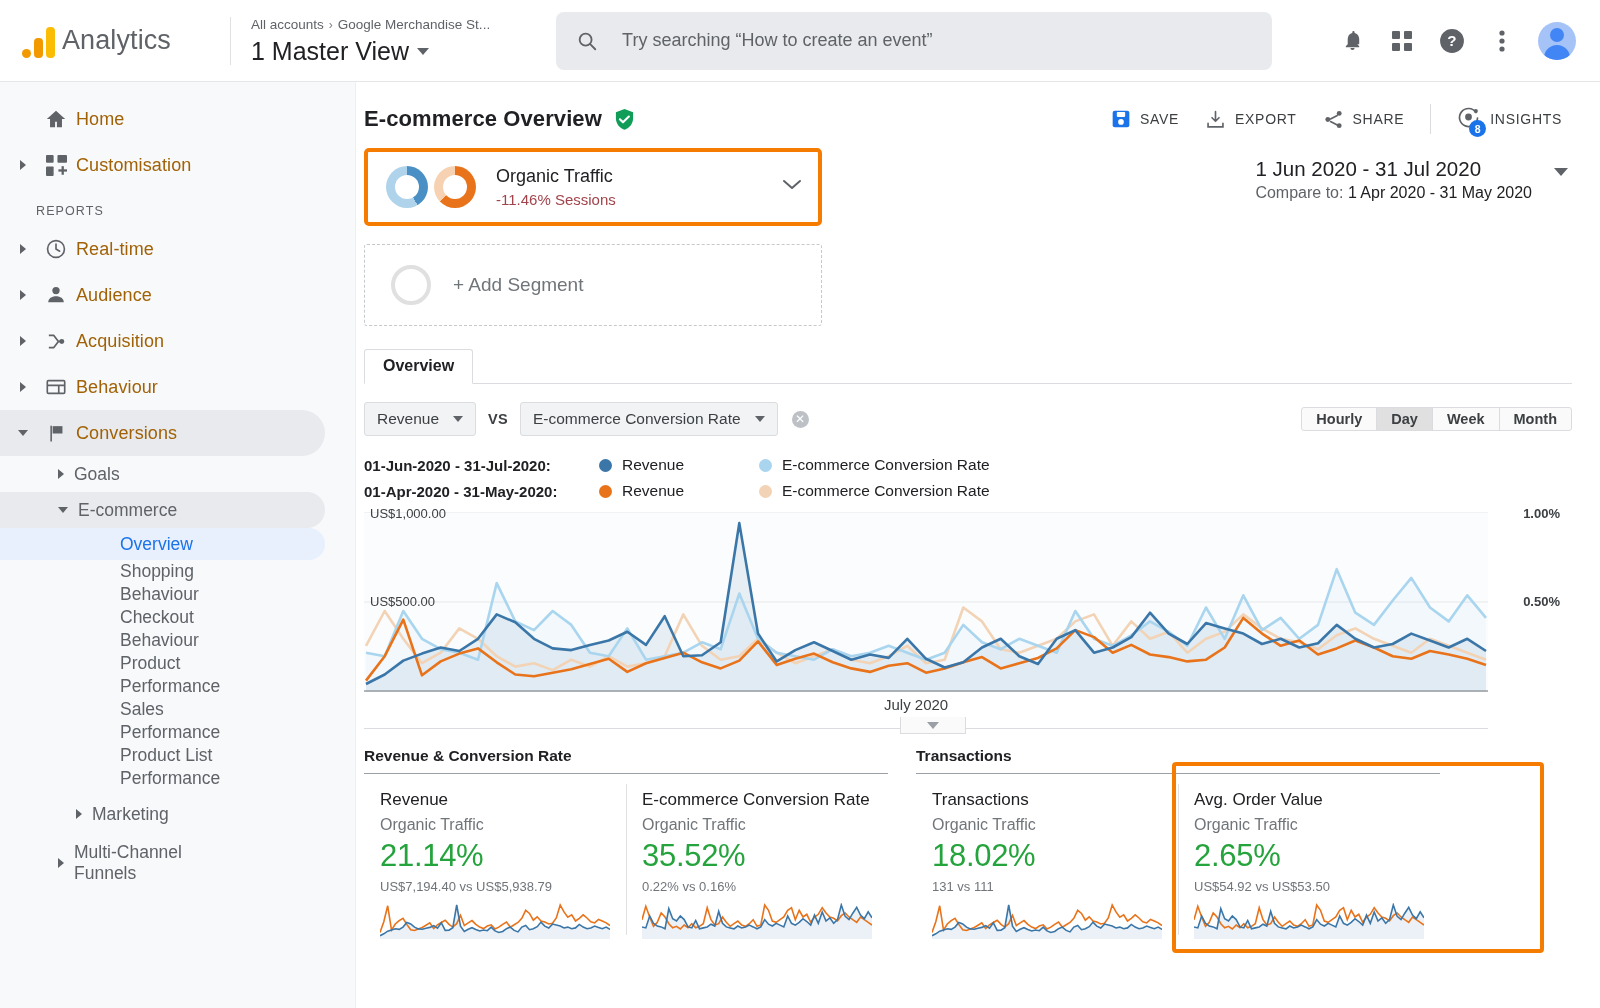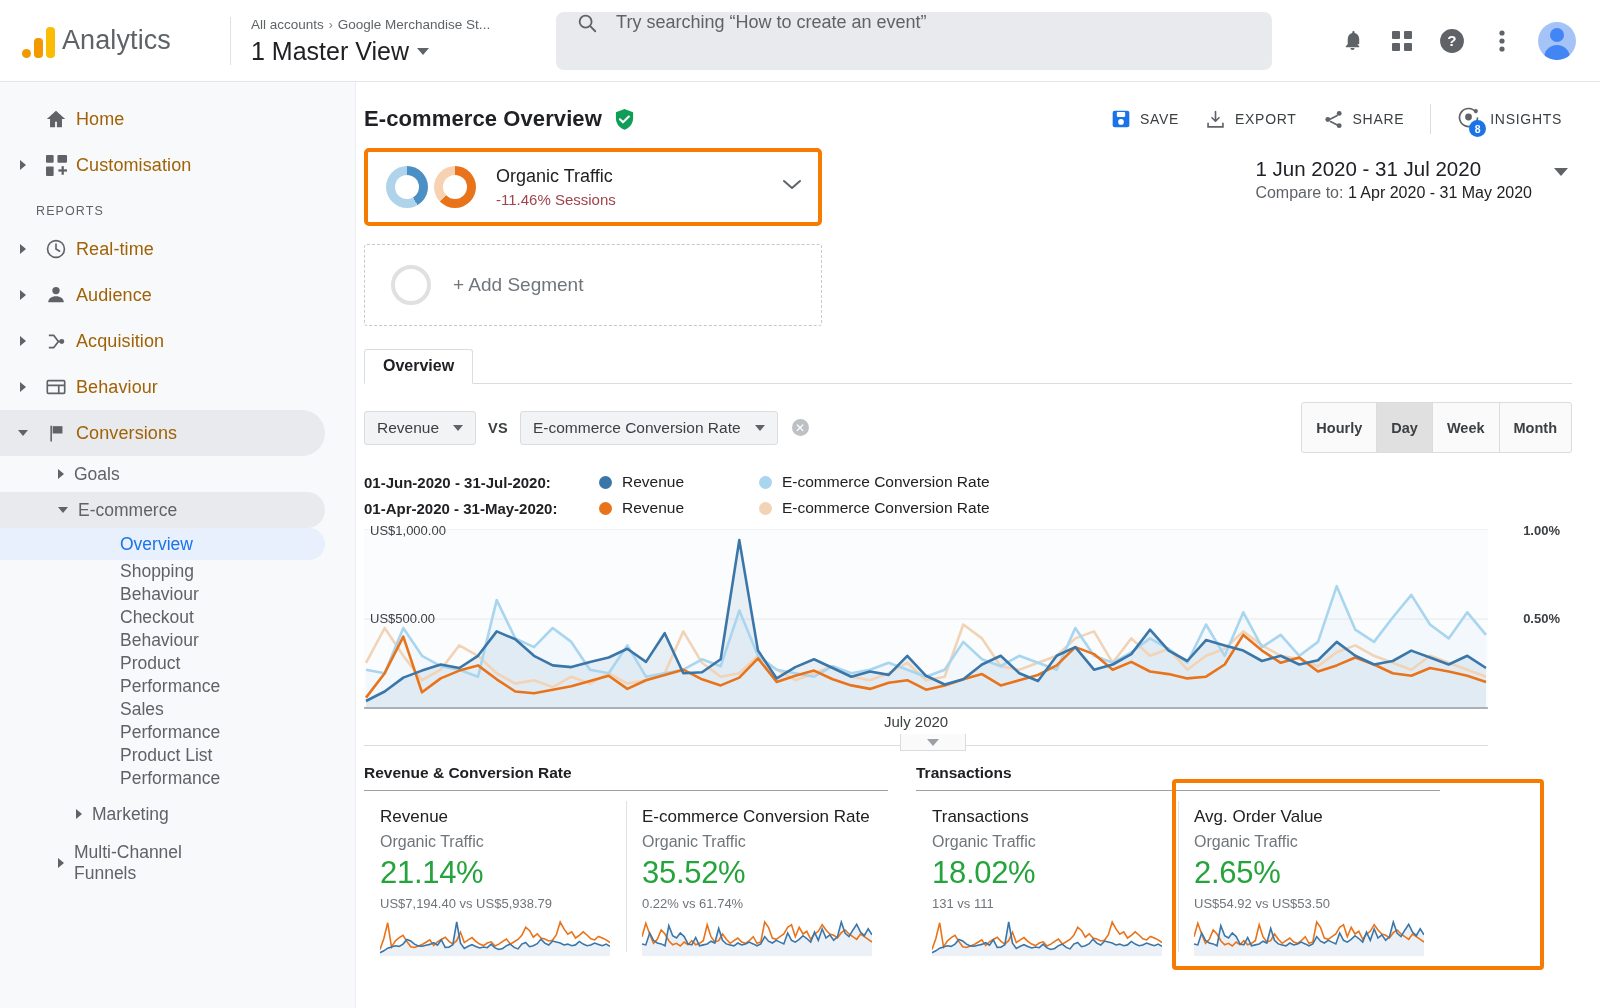--- a/index.html
+++ b/index.html
@@ -35,21 +35,21 @@
   .account-block { display: flex; flex-direction: column; justify-content: center; }
   .breadcrumb { font-size: 13.5px; color: #5f6368; white-space: nowrap; line-height: 20px; }
   .breadcrumb .sep { margin: 0 5px; font-size: 12px; color: #80868b;}
   .view-row { display: flex; align-items: center; gap: 8px; margin-top: 1px; }
   .view-name { font-size: 25px; color: #202124; line-height: 30px; }
   .caret-dn { width: 0; height: 0; border-left: 6px solid transparent; border-right: 6px solid transparent; border-top: 7px solid #5f6368; }
 
   .searchwrap { flex: 1; display: flex; justify-content: center; padding: 0 26px; }
   .searchbox {
     width: 716px; height: 58px; background: #e8eaed; border-radius: 8px;
-    display: flex; align-items: flex-start; padding: 0 20px; gap: 18px;
+    display: flex; align-items: center; padding: 0 20px; gap: 24px;
   }
   .searchbox .ph { font-size: 18px; color: #5f6368; }
 
   .topicons { display: flex; align-items: center; gap: 22px; padding-right: 6px;}
   .ticon { width: 28px; height: 28px; display: flex; align-items: center; justify-content: center; color: #5f6368; cursor: pointer; }
   .avatar { width: 38px; height: 38px; border-radius: 50%; background: #a6c3f7; position: relative; overflow: hidden; }
   .avatar::before { content:""; position:absolute; left:50%; top:6px; transform:translateX(-50%); width:14px; height:14px; border-radius:50%; background:#4285f4;}
   .avatar::after { content:""; position:absolute; left:50%; top:23px; transform:translateX(-50%); width:26px; height:18px; border-radius:13px 13px 0 0; background:#4285f4;}
 
   
@@ -133,21 +133,21 @@
   .tabs { margin-top: 22px; border-bottom: 1px solid #dadce0; display:flex; align-items:flex-end; height: 36px;}
   .tab { border:1px solid #dadce0; border-bottom:1px solid #fff; background:#fff; padding: 7px 18px 8px; font-size:16px; color:#202124; font-weight:bold; border-radius:3px 3px 0 0; margin-bottom:-1px; cursor:pointer;}
 
   
   .metricrow { display:flex; align-items:center; margin-top: 18px; gap: 12px; }
   .msel { background:#f1f3f4; border:1px solid #dadce0; border-radius:3px; height:34px; display:flex; align-items:center; padding: 0 12px; gap: 14px; cursor:pointer;}
   .msel .lbl { font-size: 15.5px; color:#3c4043;}
   .vs { font-size:14.5px; font-weight:bold; color:#3c4043; letter-spacing:.3px;}
   .clearx { width:17px;height:17px;border-radius:50%;background:#bdc1c6;color:#fff;font-size:12px;display:flex;align-items:center;justify-content:center; cursor:pointer; margin-left:2px;}
 
-  .gran { margin-left:auto; display:flex; border:1px solid #dadce0; border-radius:3px; overflow:hidden; height:51px; background:#fafafa;}
+  .gran { margin-left:auto; display:flex; border:1px solid #dadce0; border-radius:3px; overflow:hidden; height:24px; background:#fafafa;}
   .gran div { padding: 0 14px; display:flex; align-items:center; font-size:14.5px; color:#3c4043; border-right:1px solid #dadce0; cursor:pointer; font-weight:bold;}
   .gran div:last-child { border-right:none; }
   .gran div.on { background:#e0e0e0; }
 
   
   .legend { margin-top: 16px; }
   .lrow { display:flex; align-items:center; height: 26px; gap: 0; }
   .lrow .dates { font-size: 15px; font-weight: bold; color:#202124; width: 235px;}
   .lentry { display:flex; align-items:center; gap:10px; }
   .lentry.e1 { width: 160px; }
@@ -555,21 +555,21 @@
               <svg class="spark" viewBox="0 0 230 36" preserveAspectRatio="none">
                   <path d="M0.0,32.7L3.8,30.8L7.7,28.2L11.5,26.9L15.3,25.7L19.2,26.4L23.0,24.1L26.8,19.4L30.7,20.9L34.5,24.1L38.3,25.9L42.2,26.2L46.0,25.2L49.8,24.4L53.7,22.7L57.5,25.2L61.3,19.7L65.2,27.4L69.0,27.2L72.8,24.7L76.7,2.0L80.5,23.1L84.3,28.4L88.2,26.2L92.0,24.7L95.8,26.4L99.7,28.0L103.5,27.0L107.3,27.7L111.2,24.1L115.0,27.9L118.8,29.5L122.7,28.5L126.5,25.7L130.3,24.1L134.2,27.4L138.0,28.9L141.8,24.1L145.7,22.4L149.5,26.7L153.3,25.7L157.2,23.7L161.0,19.1L164.8,23.1L168.7,25.0L172.5,21.1L176.3,22.1L180.2,23.1L184.0,25.0L187.8,24.1L191.7,25.7L195.5,24.9L199.3,21.4L203.2,24.1L207.0,25.7L210.8,25.0L214.7,23.1L218.5,24.4L222.3,25.7L226.2,24.1L230.0,26.4L230,36L0,36Z" fill="#3a76a8" fill-opacity="0.1" stroke="none"></path>
                   <path d="M0.0,29.4L3.8,18.8L7.7,2.8L11.5,27.1L15.3,21.0L19.2,17.6L23.0,15.3L26.8,21.4L30.7,26.8L34.5,27.5L38.3,26.0L42.2,24.5L46.0,22.2L49.8,19.9L53.7,25.6L57.5,21.8L61.3,19.5L65.2,17.2L69.0,21.4L72.8,24.1L76.7,20.7L80.5,12.3L84.3,22.6L88.2,19.9L92.0,17.6L95.8,21.4L99.7,24.1L103.5,25.6L107.3,23.0L111.2,21.8L115.0,26.0L118.8,24.1L122.7,21.4L126.5,19.1L130.3,24.1L134.2,21.8L138.0,19.5L141.8,15.3L145.7,7.3L149.5,10.4L153.3,17.2L157.2,13.8L161.0,18.0L164.8,19.1L168.7,21.0L172.5,20.3L176.3,15.0L180.2,2.0L184.0,8.9L187.8,14.2L191.7,11.9L195.5,18.0L199.3,15.3L203.2,11.9L207.0,15.0L210.8,18.8L214.7,19.9L218.5,16.5L222.3,18.0L226.2,19.9L230.0,22.6" fill="none" stroke="#e8731a" stroke-width="1.6"></path>
                   <path d="M0.0,32.7L3.8,30.8L7.7,28.2L11.5,26.9L15.3,25.7L19.2,26.4L23.0,24.1L26.8,19.4L30.7,20.9L34.5,24.1L38.3,25.9L42.2,26.2L46.0,25.2L49.8,24.4L53.7,22.7L57.5,25.2L61.3,19.7L65.2,27.4L69.0,27.2L72.8,24.7L76.7,2.0L80.5,23.1L84.3,28.4L88.2,26.2L92.0,24.7L95.8,26.4L99.7,28.0L103.5,27.0L107.3,27.7L111.2,24.1L115.0,27.9L118.8,29.5L122.7,28.5L126.5,25.7L130.3,24.1L134.2,27.4L138.0,28.9L141.8,24.1L145.7,22.4L149.5,26.7L153.3,25.7L157.2,23.7L161.0,19.1L164.8,23.1L168.7,25.0L172.5,21.1L176.3,22.1L180.2,23.1L184.0,25.0L187.8,24.1L191.7,25.7L195.5,24.9L199.3,21.4L203.2,24.1L207.0,25.7L210.8,25.0L214.7,23.1L218.5,24.4L222.3,25.7L226.2,24.1L230.0,26.4" fill="none" stroke="#3a76a8" stroke-width="1.6"></path>
                 </svg>
             </div>
             <div class="card divline">
               <div class="cname">E-commerce Conversion Rate</div>
               <div class="cseg">Organic Traffic</div>
               <div class="cval">35.52%</div>
-              <div class="ccmp">0.22% vs 61.74%</div>
+              <div class="ccmp">0.22% vs 0.16%</div>
               <svg class="spark" viewBox="0 0 230 36" preserveAspectRatio="none">
                   <path d="M0.0,23.9L3.8,24.9L7.7,13.0L11.5,20.3L15.3,23.0L19.2,23.9L23.0,25.8L26.8,5.7L30.7,15.7L34.5,18.0L38.3,13.0L42.2,16.6L46.0,23.9L49.8,24.9L53.7,17.5L57.5,25.8L61.3,24.9L65.2,23.9L69.0,21.2L72.8,23.0L76.7,8.4L80.5,20.3L84.3,23.9L88.2,24.9L92.0,25.8L95.8,23.0L99.7,24.9L103.5,23.9L107.3,22.1L111.2,23.9L115.0,25.8L118.8,23.9L122.7,16.6L126.5,21.2L130.3,23.0L134.2,20.3L138.0,22.1L141.8,23.9L145.7,13.0L149.5,20.3L153.3,22.1L157.2,19.4L161.0,15.7L164.8,18.5L168.7,22.1L172.5,12.1L176.3,20.3L180.2,8.9L184.0,18.0L187.8,14.8L191.7,20.3L195.5,16.6L199.3,2.0L203.2,13.4L207.0,16.6L210.8,10.2L214.7,4.3L218.5,12.1L222.3,15.7L226.2,8.9L230.0,14.8L230,36L0,36Z" fill="#3a76a8" fill-opacity="0.1" stroke="none"></path>
                   <path d="M0.0,16.7L3.8,3.3L7.7,14.0L11.5,23.3L15.3,19.3L19.2,10.0L23.0,14.0L26.8,20.7L30.7,24.7L34.5,23.3L38.3,26.0L42.2,22.0L46.0,24.7L49.8,20.7L53.7,24.7L57.5,23.3L61.3,20.7L65.2,4.7L69.0,16.7L72.8,22.0L76.7,20.7L80.5,14.0L84.3,19.3L88.2,23.3L92.0,20.7L95.8,18.0L99.7,22.0L103.5,23.3L107.3,20.7L111.2,16.7L115.0,23.3L118.8,22.0L122.7,2.0L126.5,7.3L130.3,18.0L134.2,19.3L138.0,16.7L141.8,14.0L145.7,7.3L149.5,4.7L153.3,16.7L157.2,7.3L161.0,14.0L164.8,11.3L168.7,19.3L172.5,14.0L176.3,11.3L180.2,4.7L184.0,10.0L187.8,14.0L191.7,15.3L195.5,18.0L199.3,12.7L203.2,10.0L207.0,14.0L210.8,16.7L214.7,19.3L218.5,14.0L222.3,16.7L226.2,19.3L230.0,22.0" fill="none" stroke="#e8731a" stroke-width="1.6"></path>
                   <path d="M0.0,23.9L3.8,24.9L7.7,13.0L11.5,20.3L15.3,23.0L19.2,23.9L23.0,25.8L26.8,5.7L30.7,15.7L34.5,18.0L38.3,13.0L42.2,16.6L46.0,23.9L49.8,24.9L53.7,17.5L57.5,25.8L61.3,24.9L65.2,23.9L69.0,21.2L72.8,23.0L76.7,8.4L80.5,20.3L84.3,23.9L88.2,24.9L92.0,25.8L95.8,23.0L99.7,24.9L103.5,23.9L107.3,22.1L111.2,23.9L115.0,25.8L118.8,23.9L122.7,16.6L126.5,21.2L130.3,23.0L134.2,20.3L138.0,22.1L141.8,23.9L145.7,13.0L149.5,20.3L153.3,22.1L157.2,19.4L161.0,15.7L164.8,18.5L168.7,22.1L172.5,12.1L176.3,20.3L180.2,8.9L184.0,18.0L187.8,14.8L191.7,20.3L195.5,16.6L199.3,2.0L203.2,13.4L207.0,16.6L210.8,10.2L214.7,4.3L218.5,12.1L222.3,15.7L226.2,8.9L230.0,14.8" fill="none" stroke="#3a76a8" stroke-width="1.6"></path>
                 </svg>
             </div>
           </div>
         </div>
 
         <div class="panel">

